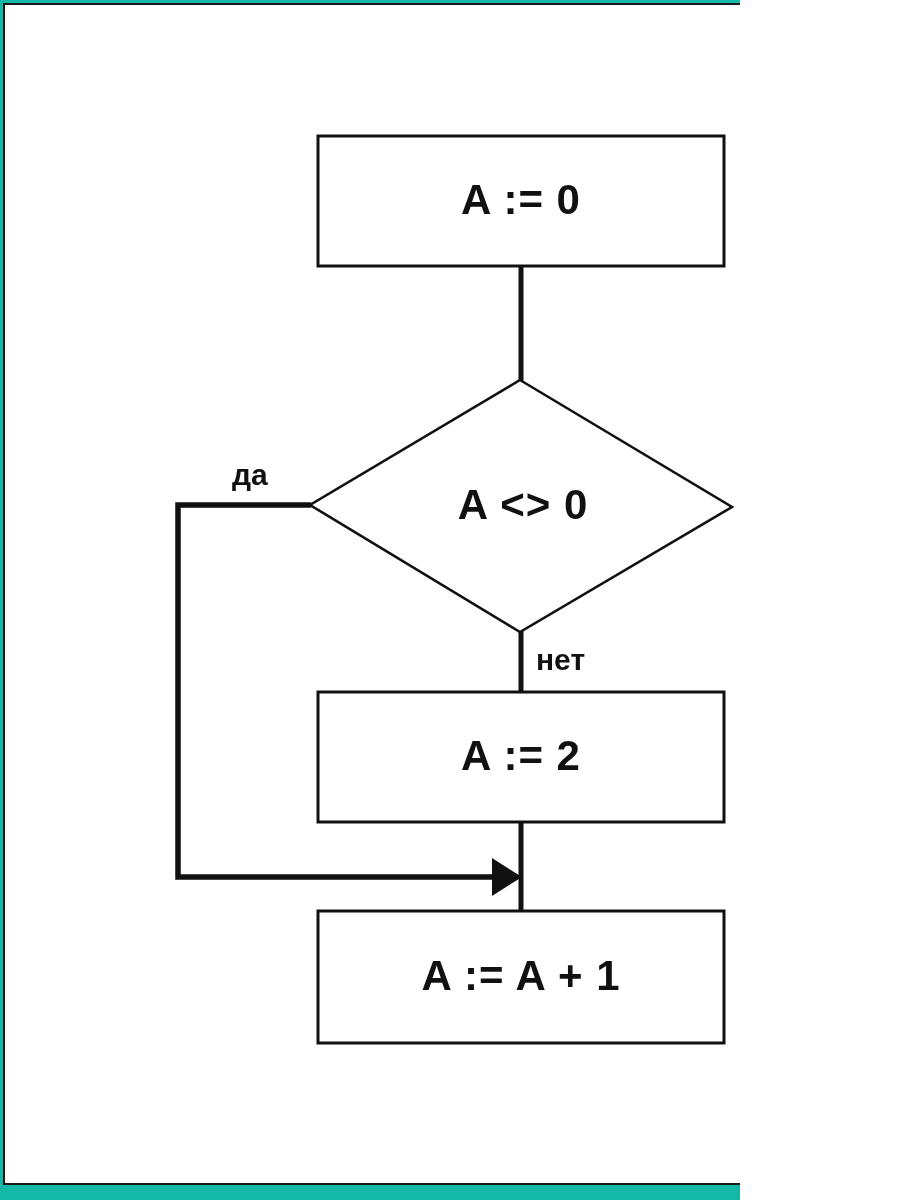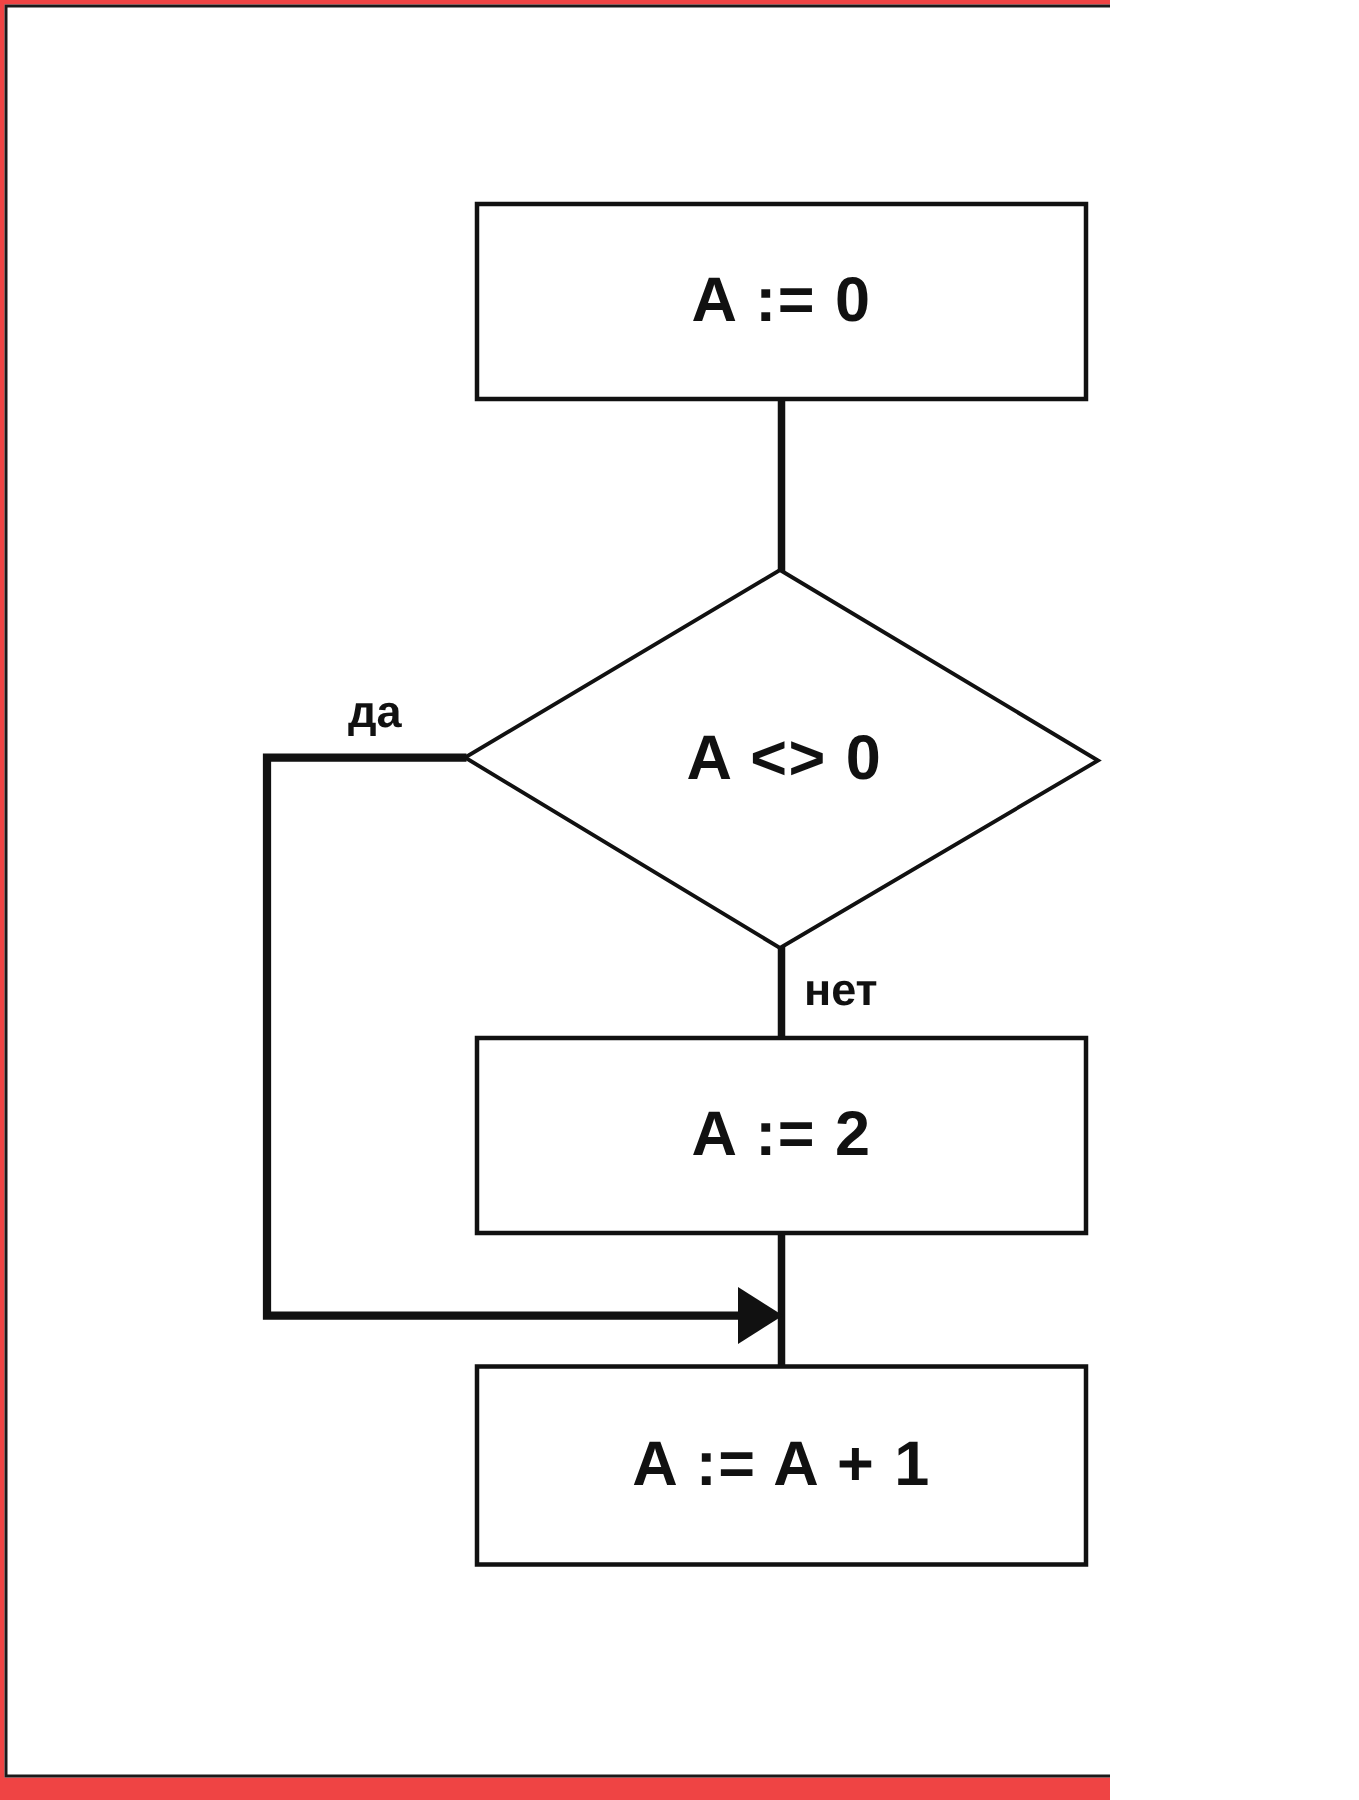--- a/index.html
+++ b/index.html
@@ -7,21 +7,21 @@
     padding: 0;
     background: #ffffff;
   }
   body {
     font-family: "Liberation Sans", sans-serif;
   }
   #canvas {
     position: relative;
     width: 740px;
     height: 1200px;
-    background: #ef4444;
+    background: #14b8a6;
     overflow: hidden;
     text-align: right;
   }
   #page-border {
     position: absolute;
     left: 3px;
     top: 3px;
     width: 894px;
     height: 1182px;
     border: 2px solid #1a1a1a;

